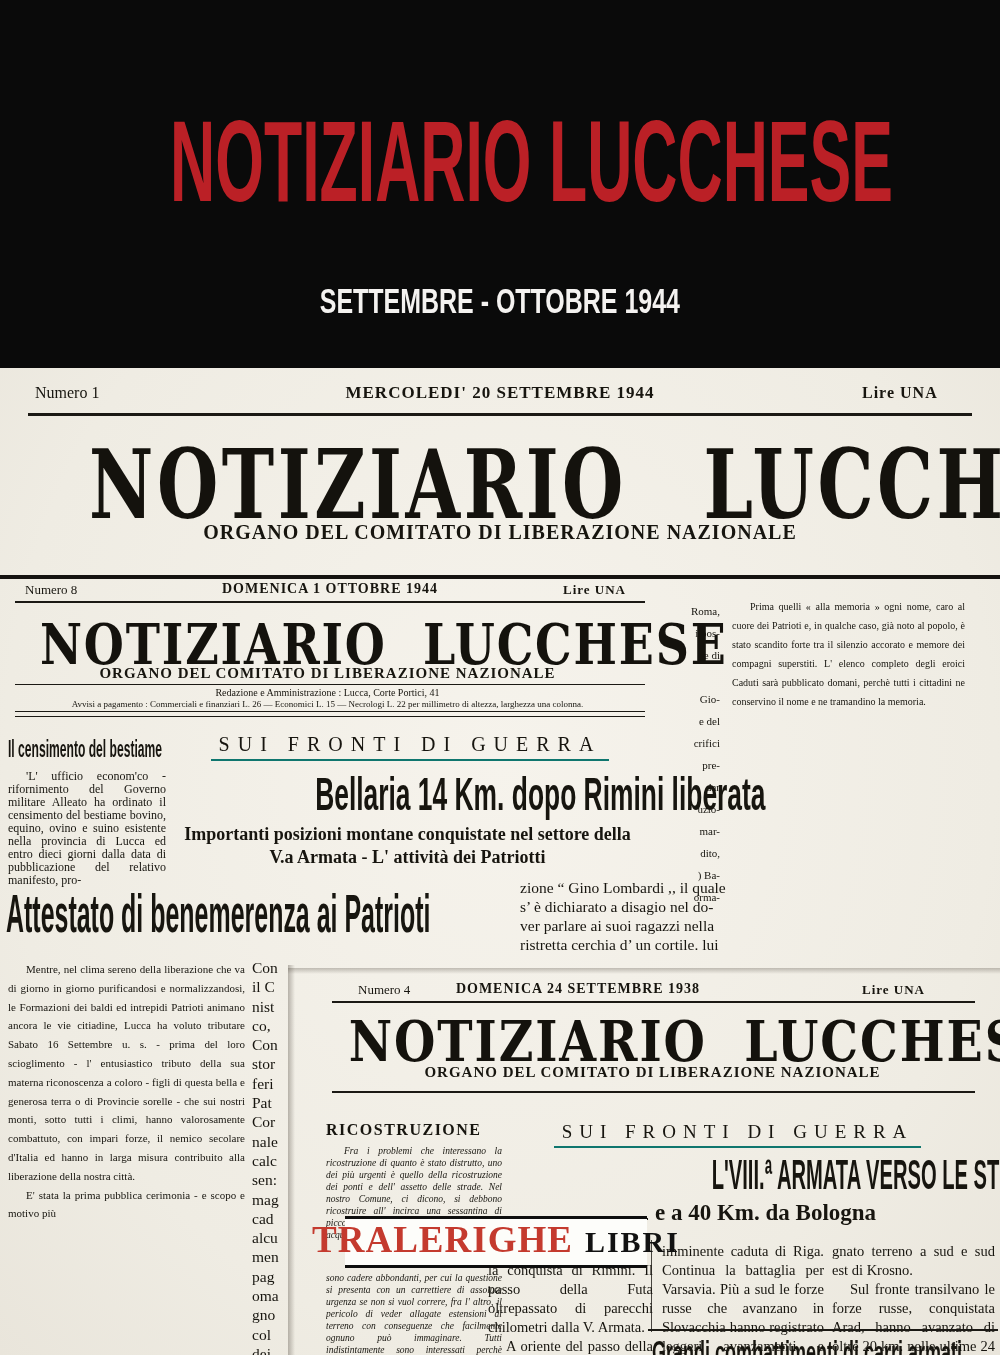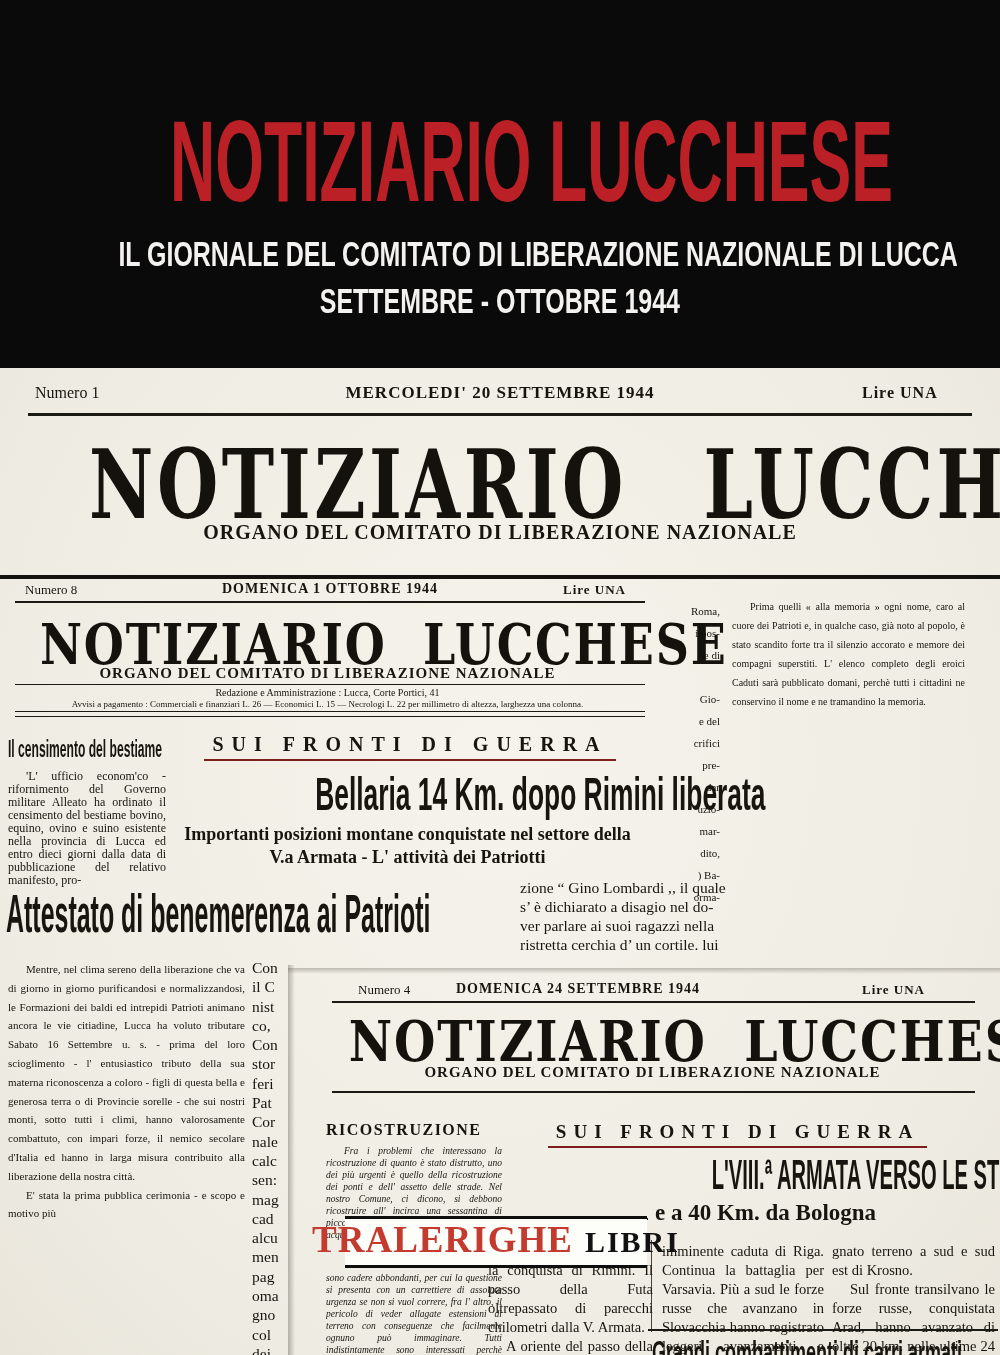--- a/index.html
+++ b/index.html
@@ -13,44 +13,41 @@
   .sc{display:inline-block;transform:scale(var(--sx,1),var(--sy,1));transform-origin:center top;white-space:nowrap;
     font-family:"Liberation Sans","DejaVu Sans",sans-serif;font-weight:bold;}
   .scl{transform-origin:left top;}
   
   .paper{left:0;top:368px;width:1000px;height:987px;
     background:radial-gradient(ellipse at 50% 40%, #f6f3ec 0%, #efece3 70%, #e9e5db 100%);}
   .rule{background:#1b1914;}
   .mast{font-family:"DejaVu Serif","Liberation Serif",serif;font-weight:bold;color:#14120d;}
   .datebar{font-weight:bold;letter-spacing:1px;}
   .organo{font-weight:bold;letter-spacing:1px;text-align:center;}
-  .kick{display:inline-block;font-weight:bold;border-bottom:2px solid #7f1d1d;padding:0 8px 3px;}
+  .kick{display:inline-block;font-weight:normal;border-bottom:2px solid #0f766e;padding:0 8px 3px;}
   .body{ text-align:justify;}
   .body p{margin:0;text-indent:18px;}
   .pre{white-space:pre-line;}
   .ital{font-style:italic;}
   .dbl{border-top:1.5px solid #1b1914;border-bottom:1.5px solid #1b1914;height:4px;}
   .edge-v{background:linear-gradient(to right, rgba(70,62,52,.35), rgba(70,62,52,0));}
   .edge-h{background:linear-gradient(to bottom, rgba(70,62,52,.30), rgba(70,62,52,0));}
   .logo{display:flex;align-items:baseline;justify-content:center;gap:12px;background:#fdfdfa;
     border-top:3px solid #0e0e0e;border-bottom:3px solid #0e0e0e;z-index:6;padding-top:2px;}
   .logo .red{font-weight:bold;font-size:37px;letter-spacing:1px;line-height:38px;}
   .logo .blk{font-weight:bold;font-size:30px;letter-spacing:2px;color:#121212;line-height:38px;}
 </style>
 </head>
 <body>
 
 <div class="canvas">
 
   <div class="abs banner">
     <div class="abs ttl">
       <span class="sc" style="--sx:.68;--sy:1.25;font-size:92px;color:#bb2026;">NOTIZIARIO LUCCHESE</span>
-    </div>
-    <div class="abs sub" style="left:0;top:234px;">
-      <span class="sc" style="--sx:.78;--sy:1.1;font-size:32px;">IL GIORNALE DEL COMITATO DI LIBERAZIONE NAZIONALE DI LUCCA</span>
     </div>
     <div class="abs sub" style="left:0;top:281px;">
       <span class="sc" style="--sx:.78;--sy:1.1;font-size:32px;">SETTEMBRE - OTTOBRE 1944</span>
     </div>
   </div>
 
   <div class="abs paper"></div>
 
   <div class="abs" style="left:35px;top:384px;font-size:16px;">Numero 1</div>
   <div class="abs datebar" style="left:300px;top:383px;width:400px;text-align:center;font-size:17px;">MERCOLEDI' 20 SETTEMBRE 1944</div>
@@ -145,21 +142,21 @@
 gno
 col
 dei
 men
 mov</div>
 
   <div class="abs edge-v" style="left:288px;top:965px;width:7px;height:390px;"></div>
   <div class="abs edge-h" style="left:288px;top:968px;width:712px;height:6px;"></div>
 
   <div class="abs" style="left:358px;top:982px;font-size:13px;">Numero 4</div>
-  <div class="abs datebar" style="left:378px;top:981px;width:400px;text-align:center;font-size:14px;">DOMENICA 24 SETTEMBRE 1944</div>
+  <div class="abs datebar" style="left:378px;top:981px;width:400px;text-align:center;font-size:14px;">DOMENICA 24 SETTEMBRE 1938</div>
   <div class="abs datebar" style="left:862px;top:982px;font-size:13px;">Lire UNA</div>
   <div class="abs rule" style="left:332px;top:1001px;width:643px;height:2px;"></div>
 
   <div class="abs" style="left:330px;top:1008px;width:645px;text-align:center;">
     <span class="sc mast" style="--sx:.95;--sy:1.12;font-size:50px;letter-spacing:2px;word-spacing:20px;font-family:'DejaVu Serif',serif;">NOTIZIARIO LUCCHESE</span>
   </div>
   <div class="abs organo" style="left:330px;top:1064px;width:645px;font-size:15px;">ORGANO DEL COMITATO DI LIBERAZIONE NAZIONALE</div>
   <div class="abs rule" style="left:332px;top:1091px;width:643px;height:2px;"></div>
 
   <div class="abs" style="left:326px;top:1121px;font-weight:bold;font-size:16px;letter-spacing:1.5px;">RICOSTRUZIONE</div>

